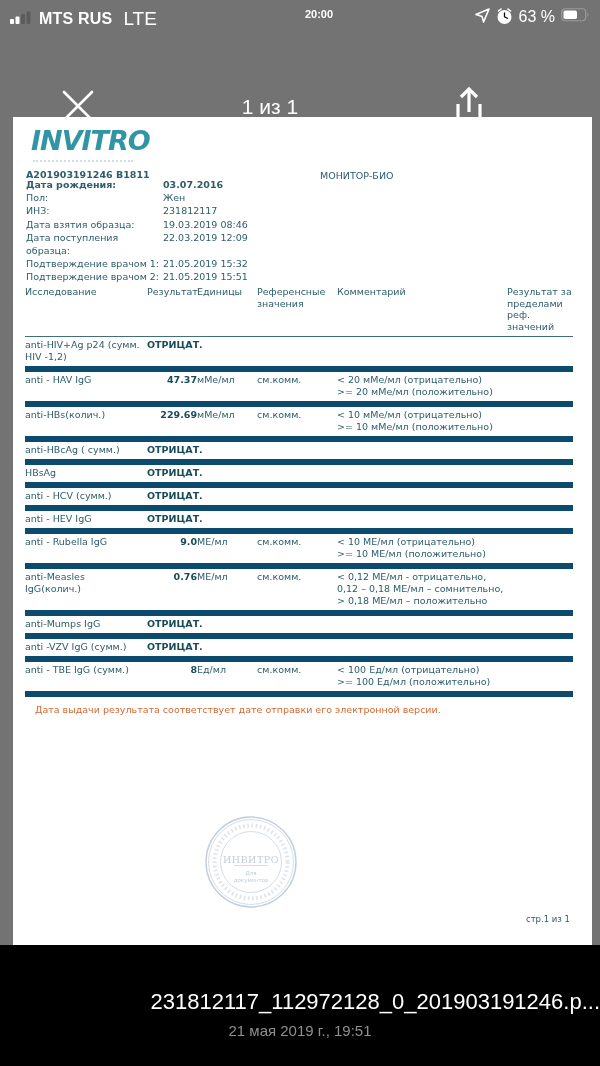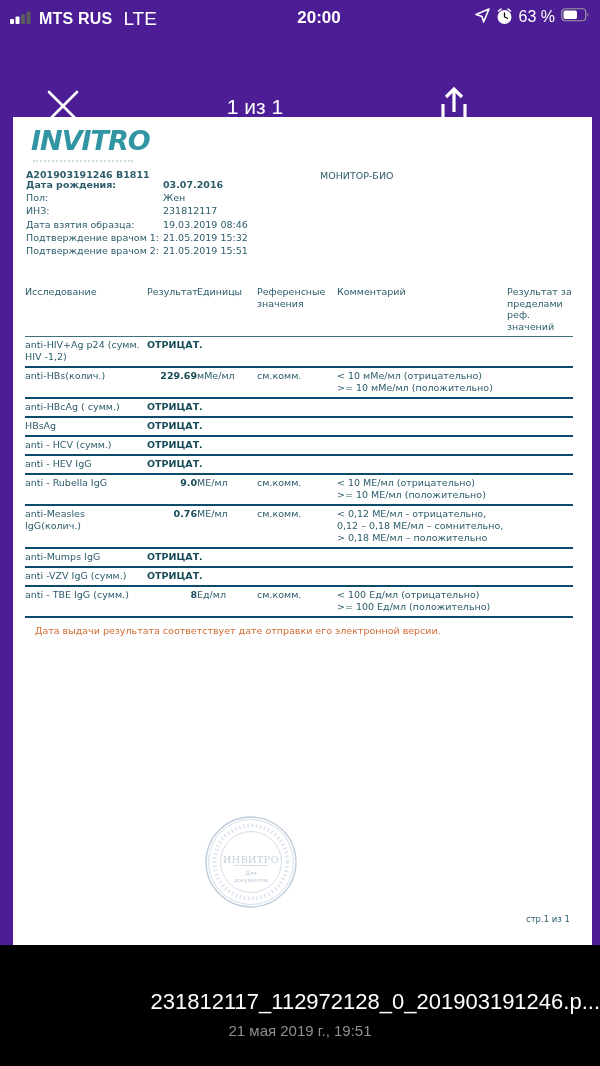--- a/index.html
+++ b/index.html
@@ -1,30 +1,30 @@
 <!DOCTYPE html>
 <html><head>
 <meta charset="utf-8">
 <style>
   * { margin:0; padding:0; box-sizing:border-box; }
   html,body { background:#000; }
   .screen {
-    position:relative; width:600px; height:1066px; background:#4c1d95;
+    position:relative; width:600px; height:1066px; background:#737373;
     font-family:"Liberation Sans", sans-serif; overflow:hidden;
   }
   
   .status-bar { position:absolute; top:0; left:0; width:600px; height:36px; color:#fff; }
   .sb-left { position:absolute; left:10px; top:8px; display:flex; align-items:center; gap:7px; }
   .sb-carrier { font-size:16px; font-weight:700; letter-spacing:.2px; }
   .sb-net { font-size:19px; font-weight:400; margin-left:4px; }
-  .sb-time { position:absolute; left:0; right:0; top:8px; text-align:center; font-size:17px; font-weight:700;padding-left:38px; }
+  .sb-time { position:absolute; left:0; right:0; top:8px; text-align:center; font-size:11px; font-weight:700;padding-left:38px; }
   .sb-right { position:absolute; right:10px; top:8px; display:flex; gap:6px; }
   .sb-batt-pct { font-size:16px; font-weight:400; }
   
-  .nav-bar { position:absolute; top:40px; left:1px; width:508px; height:62px; }
+  .nav-bar { position:absolute; top:40px; left:16px; width:508px; height:62px; }
   .close-btn { position:absolute; left:42px; top:48px; width:40px; height:38px; cursor:pointer; }
   .page-indicator { position:absolute; left:0; right:0; top:55px; text-align:center; color:#fff; font-size:21px; font-weight:400; }
   .share-btn { position:absolute; right:36px; top:46px; width:38px; height:42px; cursor:pointer; }
   
   .doc {
     position:absolute; left:13px; top:117px; width:579px; height:828px;
     background:#fff; color:#2d5d6b; font-family:"DejaVu Sans", sans-serif;
   }
   .logo { position:absolute; left:18px; top:8px; font-size:27px; font-weight:700; font-style:italic;
           color:#3195a4; letter-spacing:-1px; }
@@ -34,21 +34,21 @@
   .patient-fields { position:absolute; left:13px; top:61px; font-size:9.5px; }
   .p-row { display:flex; line-height:13.2px; }
   .p-row.b { font-weight:700; }
   .p-label { width:137px; }
   .doc-body { position:absolute; left:12px; top:167px; width:548px; }
   table.results { width:548px; border-collapse:collapse; table-layout:fixed;
                   font-size:9.5px; color:#2d5d6b; }
   table.results th { font-weight:400; text-align:left; vertical-align:top;
                      line-height:11.5px; white-space:pre-line; padding:2px 0 4px 0;margin-left:40px; }
   table.results thead tr { border-bottom:1.5px solid #41707c; }
-  table.results tbody tr { border-bottom:2px solid #0c4a6e; }
+  table.results tbody tr { border-bottom:6px solid #0c4a6e; }
   table.results td { vertical-align:top; line-height:12px; padding:2px 0 3px 0; white-space:pre-line; }
   th.c2 { padding-left:1px; }
   td.c2 { text-align:right; font-weight:700; color:#174b58; }
   th.c3, td.c3 { padding-left:5px; }
   th.c4, td.c4 { padding-left:8px; }
   th.c5, td.c5 { padding-left:4px; }
   th.c6 { text-align:center; }
   td.c1 { padding-left:1px; }
   td.neg { font-weight:700; color:#174b58; }
   .note { margin:7px 0 0 10px; font-size:9.5px; color:#d06a32; }
@@ -142,20 +142,24 @@
           <span class="p-label">Пол:</span>
           <span class="p-value">Жен</span>
         </div>
         <div class="p-row">
           <span class="p-label">ИНЗ:</span>
           <span class="p-value">231812117</span>
         </div>
         <div class="p-row">
           <span class="p-label">Дата взятия образца:</span>
           <span class="p-value">19.03.2019 08:46</span>
+        </div>
+        <div class="p-row">
+          <span class="p-label">Дата поступления образца:</span>
+          <span class="p-value">22.03.2019 12:09</span>
         </div>
         <div class="p-row">
           <span class="p-label">Подтверждение врачом 1:</span>
           <span class="p-value">21.05.2019 15:32</span>
         </div>
         <div class="p-row">
           <span class="p-label">Подтверждение врачом 2:</span>
           <span class="p-value">21.05.2019 15:51</span>
         </div>
       </div>
@@ -184,20 +188,29 @@
 значений</th>
             </tr>
         </thead>
         <tbody id="results-tbody">
             <tr>
               <td class="c1 name">anti-HIV+Ag p24 (сумм.
 HIV -1,2)</td>
               <td class="neg" colspan="5">ОТРИЦАТ.</td>
             </tr>
             <tr>
+              <td class="c1 name">anti - HAV IgG</td>
+              <td class="c2">47.37</td>
+              <td class="c3">мМе/мл</td>
+              <td class="c4">см.комм.</td>
+              <td class="c5">&lt; 20 мМе/мл (отрицательно)
+&gt;= 20 мМе/мл (положительно)</td>
+              <td class="c6"></td>
+            </tr>
+            <tr>
               <td class="c1 name">anti-HBs(колич.)</td>
               <td class="c2">229.69</td>
               <td class="c3">мМе/мл</td>
               <td class="c4">см.комм.</td>
               <td class="c5">&lt; 10 мМе/мл (отрицательно)
 &gt;= 10 мМе/мл (положительно)</td>
               <td class="c6"></td>
             </tr>
             <tr>
               <td class="c1 name">anti-HBcAg ( сумм.)</td>

